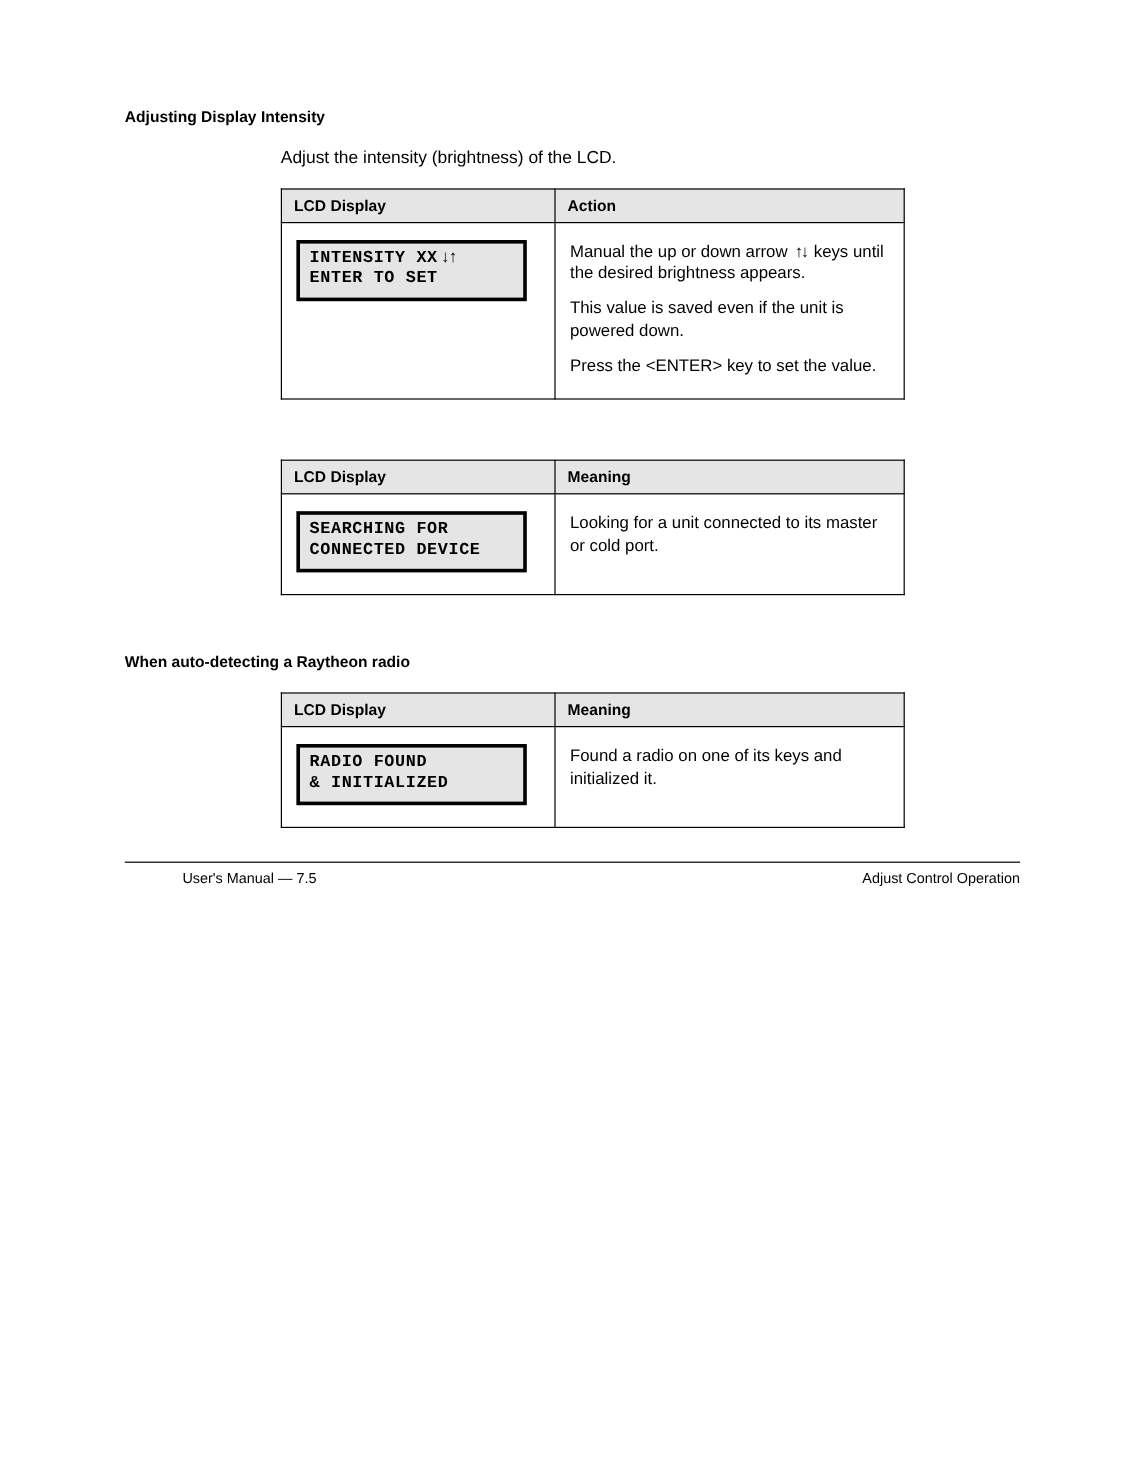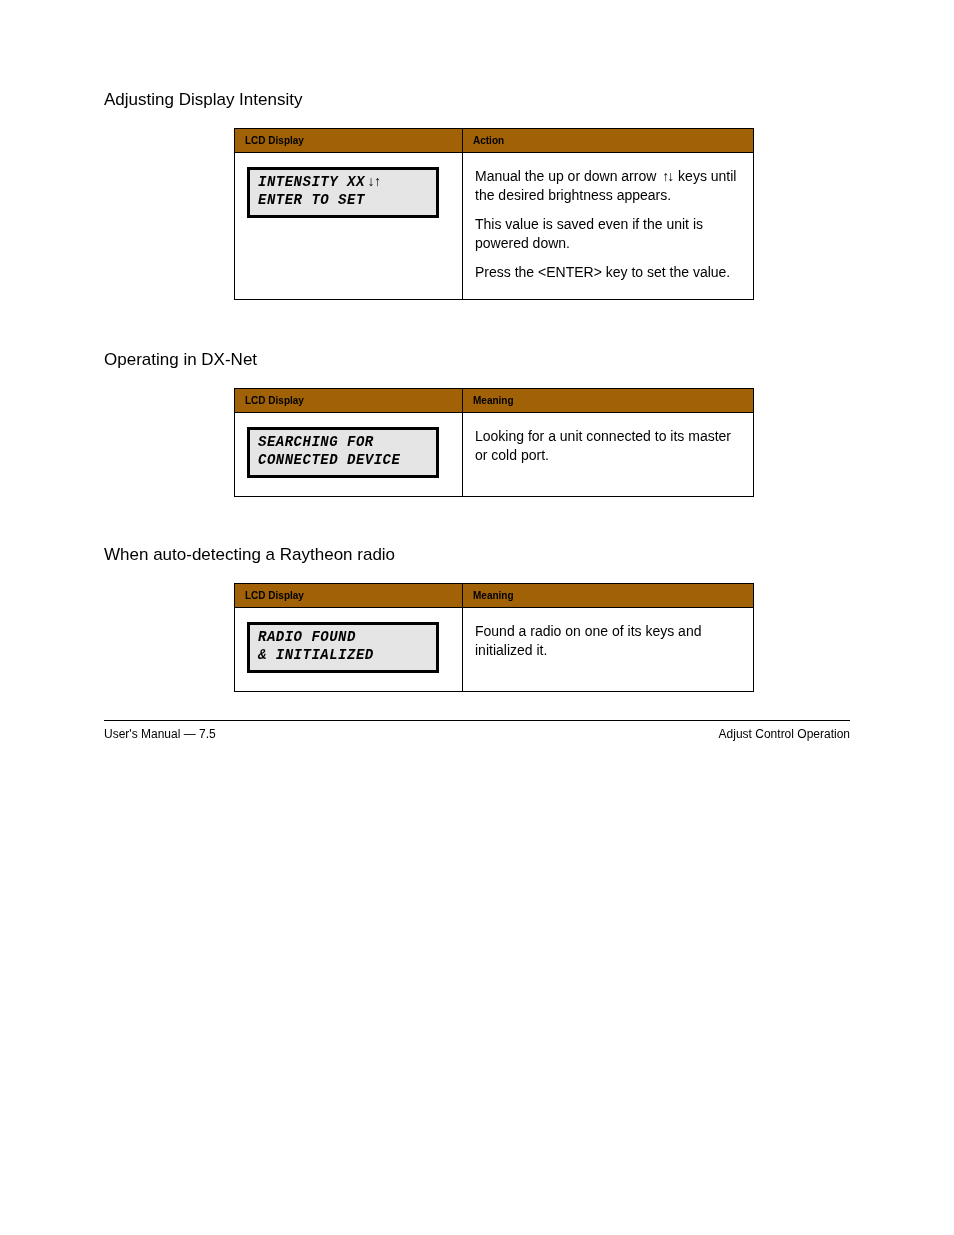--- a/index.html
+++ b/index.html
@@ -9,53 +9,52 @@
     font-family: Arial, Helvetica, sans-serif;
     font-size: 14px;
     color: #000;
   }
   .page {
     width: 954px;
     padding: 90px 104px 60px 104px;
     box-sizing: border-box;
   }
   h2.section-title {
-    font-size: 17px;
-    font-weight: normal;
+    font-size: 13px;
+    font-weight: bold;
     margin: 0 0 18px 0;
   }
   .lead, .para { font-size: 14.5px; line-height: 1.35; margin: 0 0 14px 0; }
   .indent-block { padding-left: 130px; }
 
   table.step-table {
     border-collapse: collapse;
     width: 520px;
     margin-left: 130px;
     margin-bottom: 20px;
   }
   table.step-table th, table.step-table td {
     border: 1.5px solid #000;
     vertical-align: top;
     text-align: left;
   }
   table.step-table th {
-    background: #a16207;
-    font-size: 10px;
+    background: #e5e5e5;
+    font-size: 13px;
     padding: 6px 10px;
   }
   table.step-table td { padding: 14px 12px 18px 12px; font-size: 14px; line-height: 1.35; }
   table.step-table .col-display { width: 228px; }
 
   .lcd {
     border: 3px solid #000;
     background: #e5e5e5;
     padding: 4px 8px 6px 8px;
     width: 170px;
     font-family: 'Courier New', monospace;
-    font-style: italic;
     font-weight: bold;
     letter-spacing: 0.5px;
     font-size: 14px;
     line-height: 1.25;
     text-transform: uppercase;
   }
   .arrows {
     display: inline-block;
     font-weight: bold;
     letter-spacing: -2px;
@@ -64,30 +63,34 @@
 
   .footer-rule {
     border: none;
     border-top: 1.3px solid #000;
     margin: 28px 0 6px 0;
   }
   .footer {
     display: flex;
     justify-content: space-between;
     font-size: 12px;
+    margin-left: 48px;
   }
   .footer .left { }
   .footer .right { }
 </style>
 </head>
 <body>
 
 <div class="page">
 
   <h2 class="section-title">Adjusting Display Intensity</h2>
+  <div class="indent-block">
+    <p class="lead">Adjust the intensity (brightness) of the LCD.</p>
+  </div>
 
   <table class="step-table">
     <colgroup>
         <col class="col-display">
         <col>
       </colgroup>
     <thead>
       <tr>
         <th>LCD Display</th>
         <th>Action</th>
@@ -107,21 +110,20 @@
           <span>This value is saved even if the unit is powered down.</span>
           <div style="height:10px"></div>
           <span>Press the </span><span>&lt;ENTER&gt;</span><span> key to set the value.</span>
         </td>
       </tr>
     </tbody>
   </table>
 
   <div style="height:30px"></div>
 
-  <h2 class="section-title">Operating in DX-Net</h2>
 
   <table class="step-table">
     <colgroup>
         <col class="col-display">
         <col>
       </colgroup>
     <thead>
       <tr>
         <th>LCD Display</th>
         <th>Meaning</th>

